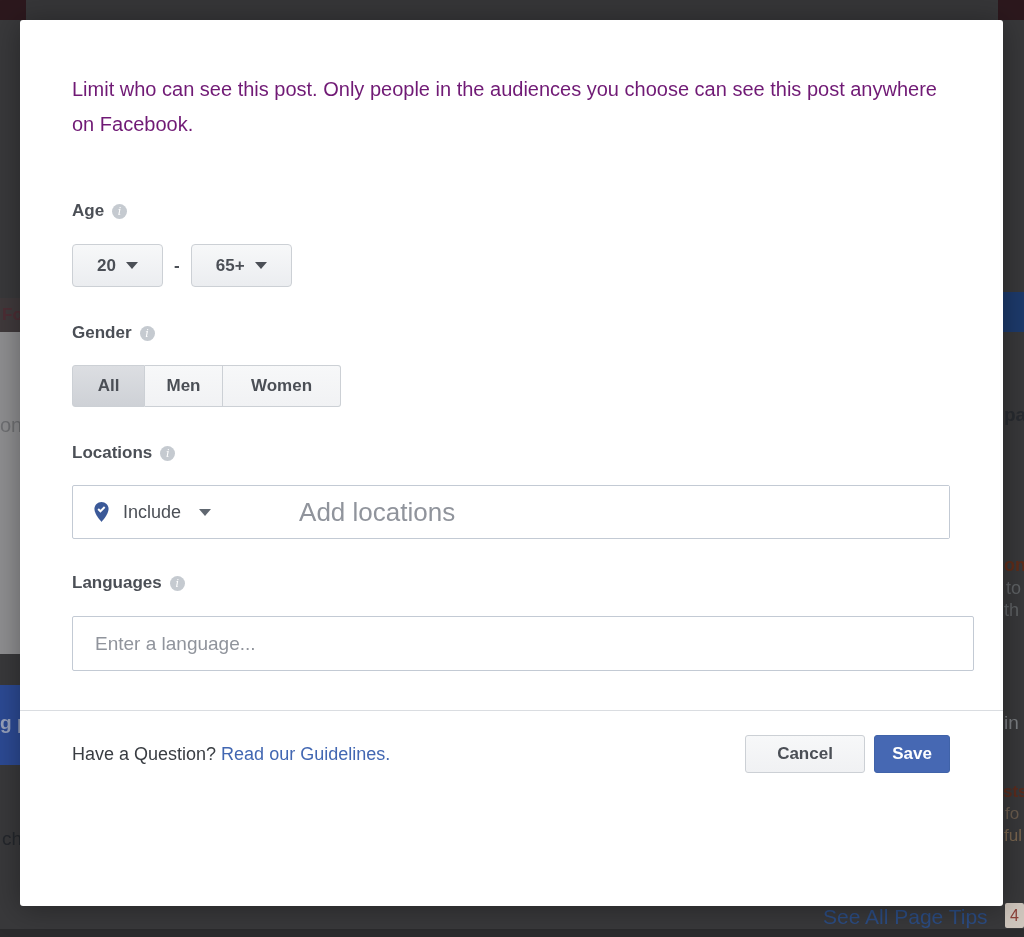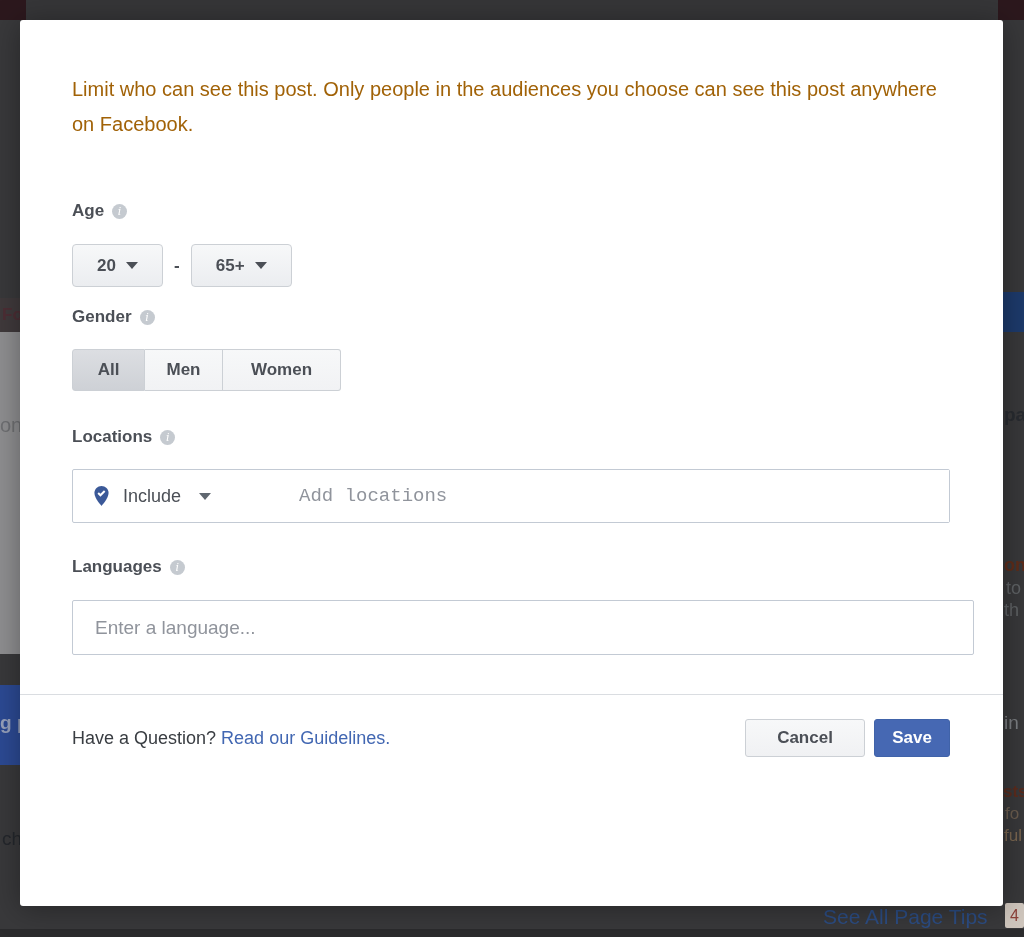--- a/index.html
+++ b/index.html
@@ -62,21 +62,21 @@
     background: #4a67a8;
   }
   .close-btn {
     position: absolute; right: 38px; top: 46px;
     font-size: 19px; color: #bcc0c4; cursor: pointer; line-height: 1;
   }
 
   .modal-body { padding: 0 53px 0 52px; }
   .description {
     margin-top: 52px; width: 880px;
-    font-size: 20px; line-height: 35px; color: #a16207;
+    font-size: 20px; line-height: 35px; color: #701a75;
   }
 
   .field-label-row { display: flex; align-items: center; gap: 8px; }
   .field-label { font-size: 17px; font-weight: bold; color: #4b4f56; }
   .info-icon {
     width: 15px; height: 15px; border-radius: 50%;
     background: #c5cad0; color: #ffffff;
     font-family: "DejaVu Serif", serif; font-style: italic; font-size: 11px;
     display: inline-flex; align-items: center; justify-content: center;
     line-height: 1;
@@ -93,21 +93,21 @@
   }
   .dd-btn.w1 { width: 91px; }
   .dd-btn.w2 { width: 101px; }
   .age-dash { font-size: 17px; font-weight: bold; color: #4b4f56; }
   .caret-down {
     width: 0; height: 0;
     border-left: 6px solid transparent; border-right: 6px solid transparent;
     border-top: 7px solid #4b4f56;
   }
 
-  .gender-section { margin-top: 20px; }
+  .gender-section { margin-top: 36px; }
   .seg-group { margin-top: 22px; display: inline-flex; }
   .seg-btn {
     height: 42px; display: inline-flex; align-items: center; justify-content: center;
     background: linear-gradient(#f7f8f9, #f1f2f4);
     border: 1px solid #ccd0d5; border-left-width: 0;
     font-size: 17px; font-weight: bold; color: #4b4f56; cursor: pointer;
   }
   .seg-btn:first-child { border-left-width: 1px; border-radius: 3px 0 0 3px; }
   .seg-btn:last-child { border-radius: 0 3px 3px 0; }
   .seg-btn.selected { background: linear-gradient(#dcdee2, #ced1d6); }
@@ -122,22 +122,22 @@
   .include-toggle { display: flex; align-items: center; gap: 13px; cursor: pointer; }
   .include-label { font-size: 18px; color: #4b4f56; }
   .include-caret {
     width: 0; height: 0; margin-left: 5px;
     border-left: 6px solid transparent; border-right: 6px solid transparent;
     border-top: 7px solid #606770;
   }
   .pin-icon { width: 17px; height: 22px; display: block; }
   .loc-text-input {
     flex: 1; height: 100%; border: none; outline: none;
-    margin-left: 88px; font-size: 19px; color: #1d2129;
-    font-family: Liberation Mono, monospace;
+    margin-left: 88px; font-size: 26px; color: #1d2129;
+    font-family: Liberation Sans, sans-serif;
   }
   .loc-text-input::placeholder, .lang-input::placeholder { color: #90949c; opacity: 1; }
 
   .languages-section { margin-top: 34px; }
   .lang-input {
     margin-top: 23px; width: 902px; height: 55px;
     border: 1px solid #c3cad4; border-radius: 2px;
     padding: 0 22px; font-size: 19px; color: #1d2129; outline: none;
     font-family: "Liberation Sans", "DejaVu Sans", sans-serif;
     display: block;

